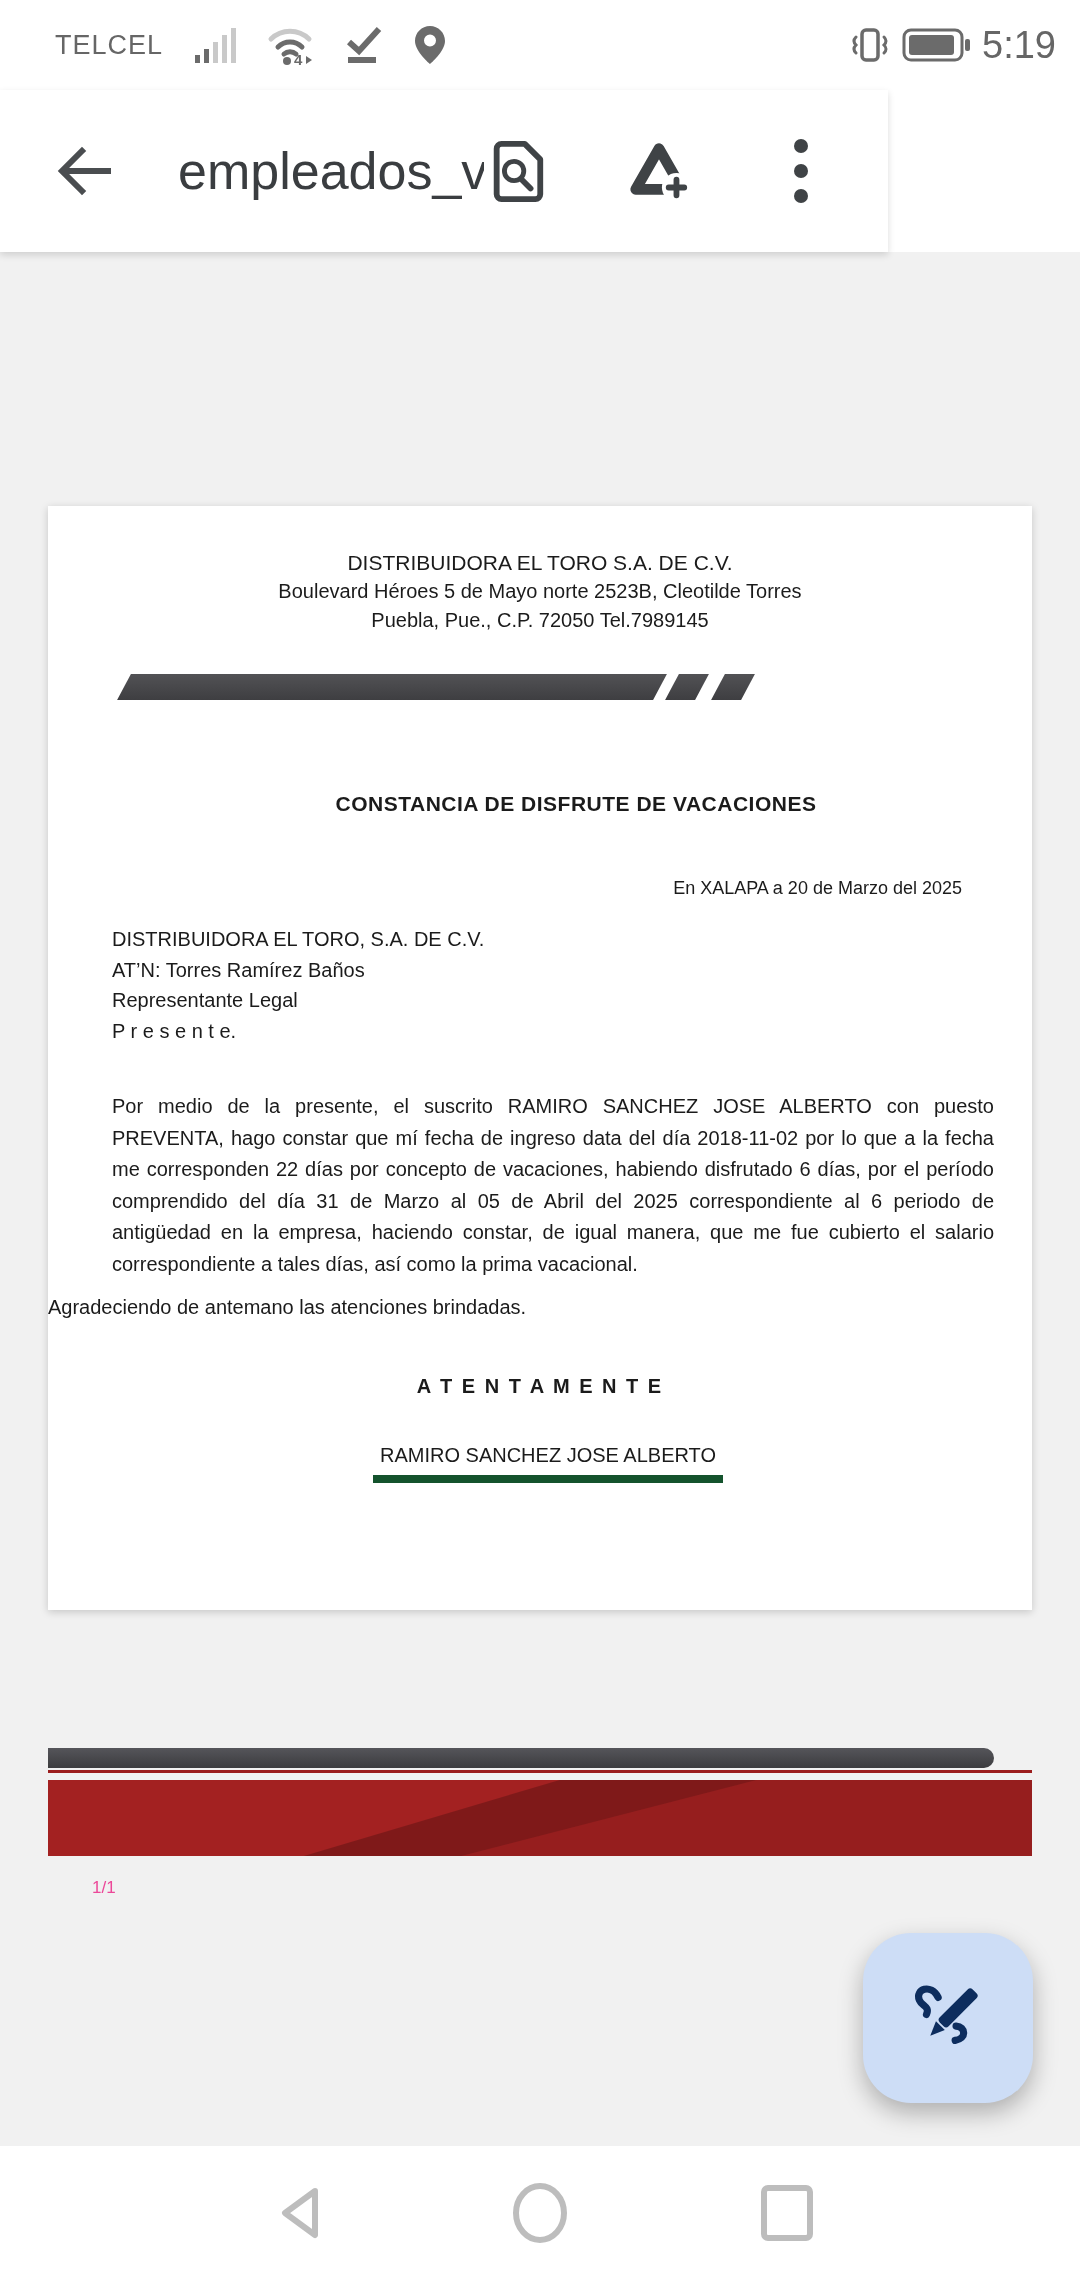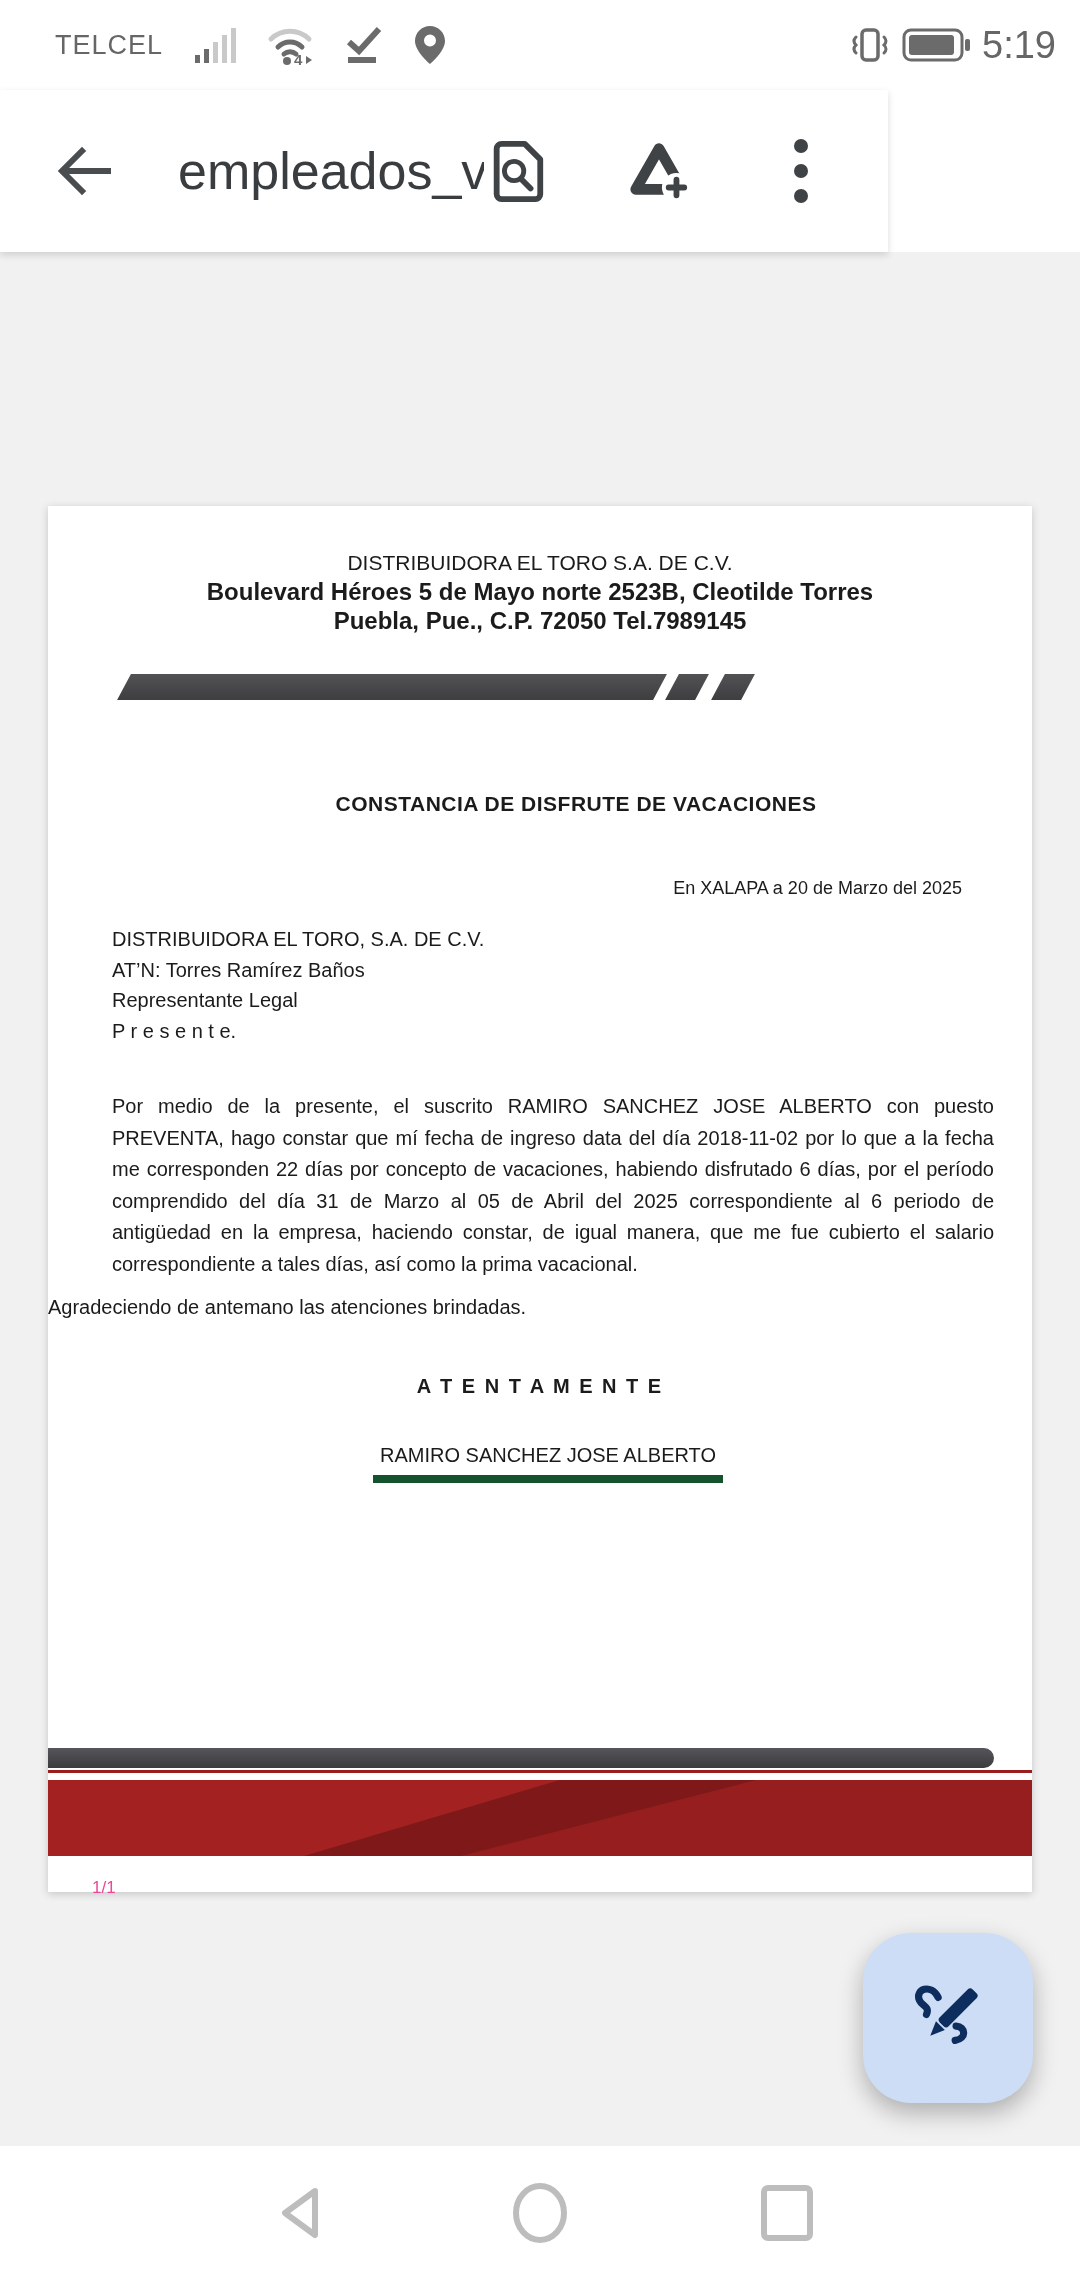--- a/index.html
+++ b/index.html
@@ -32,26 +32,26 @@
   
   .app-bar{position:absolute;left:0;top:90px;width:888px;height:162px;background:#fff;display:flex;align-items:center;
            box-shadow:0 3px 7px rgba(0,0,0,0.14);z-index:5;}
   .back-btn{margin-left:52px;width:64px;height:64px;display:flex;align-items:center;justify-content:center;cursor:pointer;}
   .app-title{margin-left:62px;font-size:52px;color:#3a3d40;flex:1;white-space:nowrap;overflow:hidden;}
   .bar-actions{display:flex;align-items:center;gap:76px;margin-right:54px;}
   .icon-btn{width:66px;height:66px;display:flex;align-items:center;justify-content:center;cursor:pointer;}
 
   
   .viewer{position:absolute;left:0;top:252px;width:1080px;height:1894px;background:var(--viewer_bg);}
-  .doc-page{position:absolute;left:48px;top:254px;width:984px;height:1386px;background:#fff;
+  .doc-page{position:absolute;left:48px;top:254px;width:984px;height:1104px;background:#fff;
             box-shadow:0 2px 8px rgba(0,0,0,0.18);color:var(--doc_text);}
 
   .doc-header{position:absolute;left:0;top:42px;width:100%;text-align:center;line-height:29px;}
   .doc-header .co{font-size:21px;}
-  .doc-header .addr{font-size:24px;font-weight:bold;}
+  .doc-header .addr{font-size:20px;}
 
   .banner-bar{position:absolute;left:76px;top:168px;width:536px;height:26px;background:linear-gradient(#525255,#3e3e41);transform:skewX(-28deg);}
   .banner-slash1{position:absolute;left:624px;top:168px;width:30px;height:26px;background:linear-gradient(#525255,#3e3e41);transform:skewX(-28deg);}
   .banner-slash2{position:absolute;left:670px;top:168px;width:30px;height:26px;background:linear-gradient(#525255,#3e3e41);transform:skewX(-28deg);}
 
   .logo{position:absolute;left:700px;top:120px;width:218px;height:128px;}
   .logo-text{position:absolute;left:0;top:58px;width:138px;text-align:center;font-family:"Liberation Serif","DejaVu Serif",serif;}
   .logo-top{font-size:17px;color:#141414;}
   .logo-main{font-size:32px;color:#141414;letter-spacing:1px;line-height:30px;}
   .logo-tag{font-size:9px;color:var(--logo_red);font-style:italic;margin-top:3px;}

